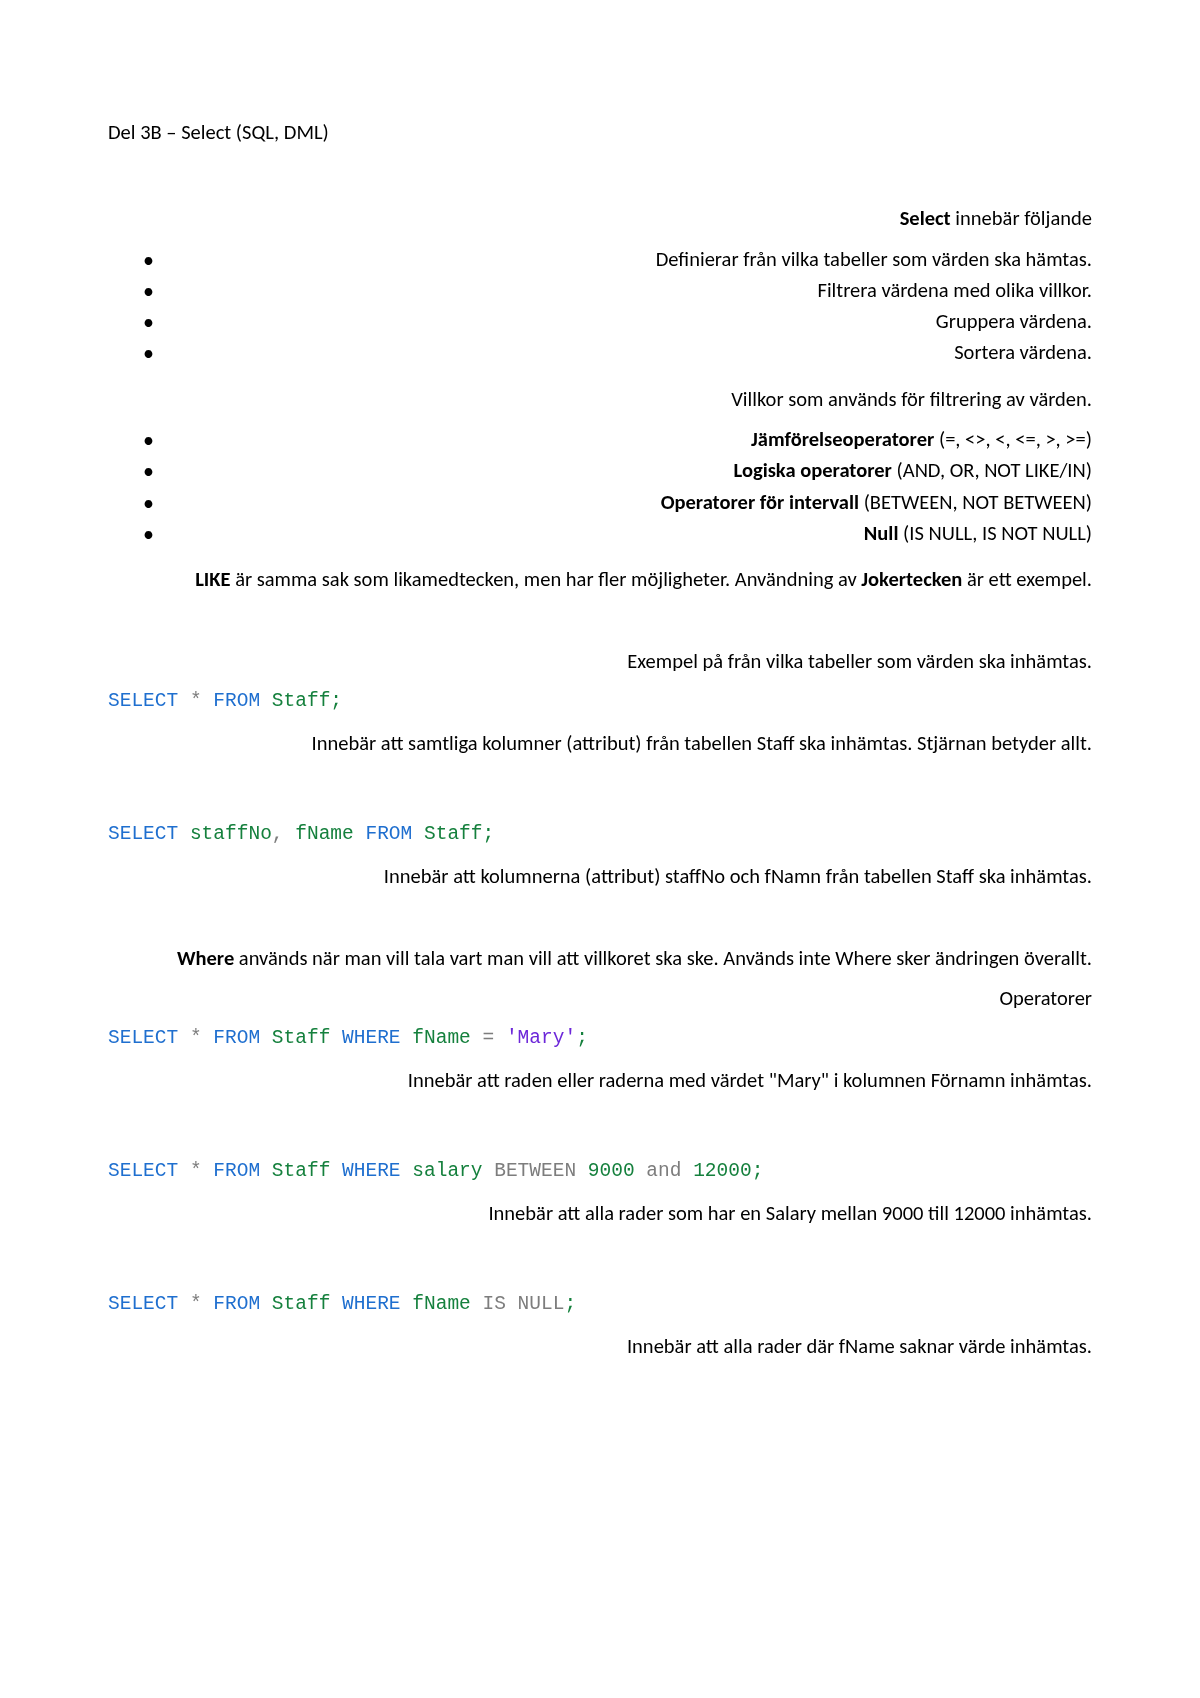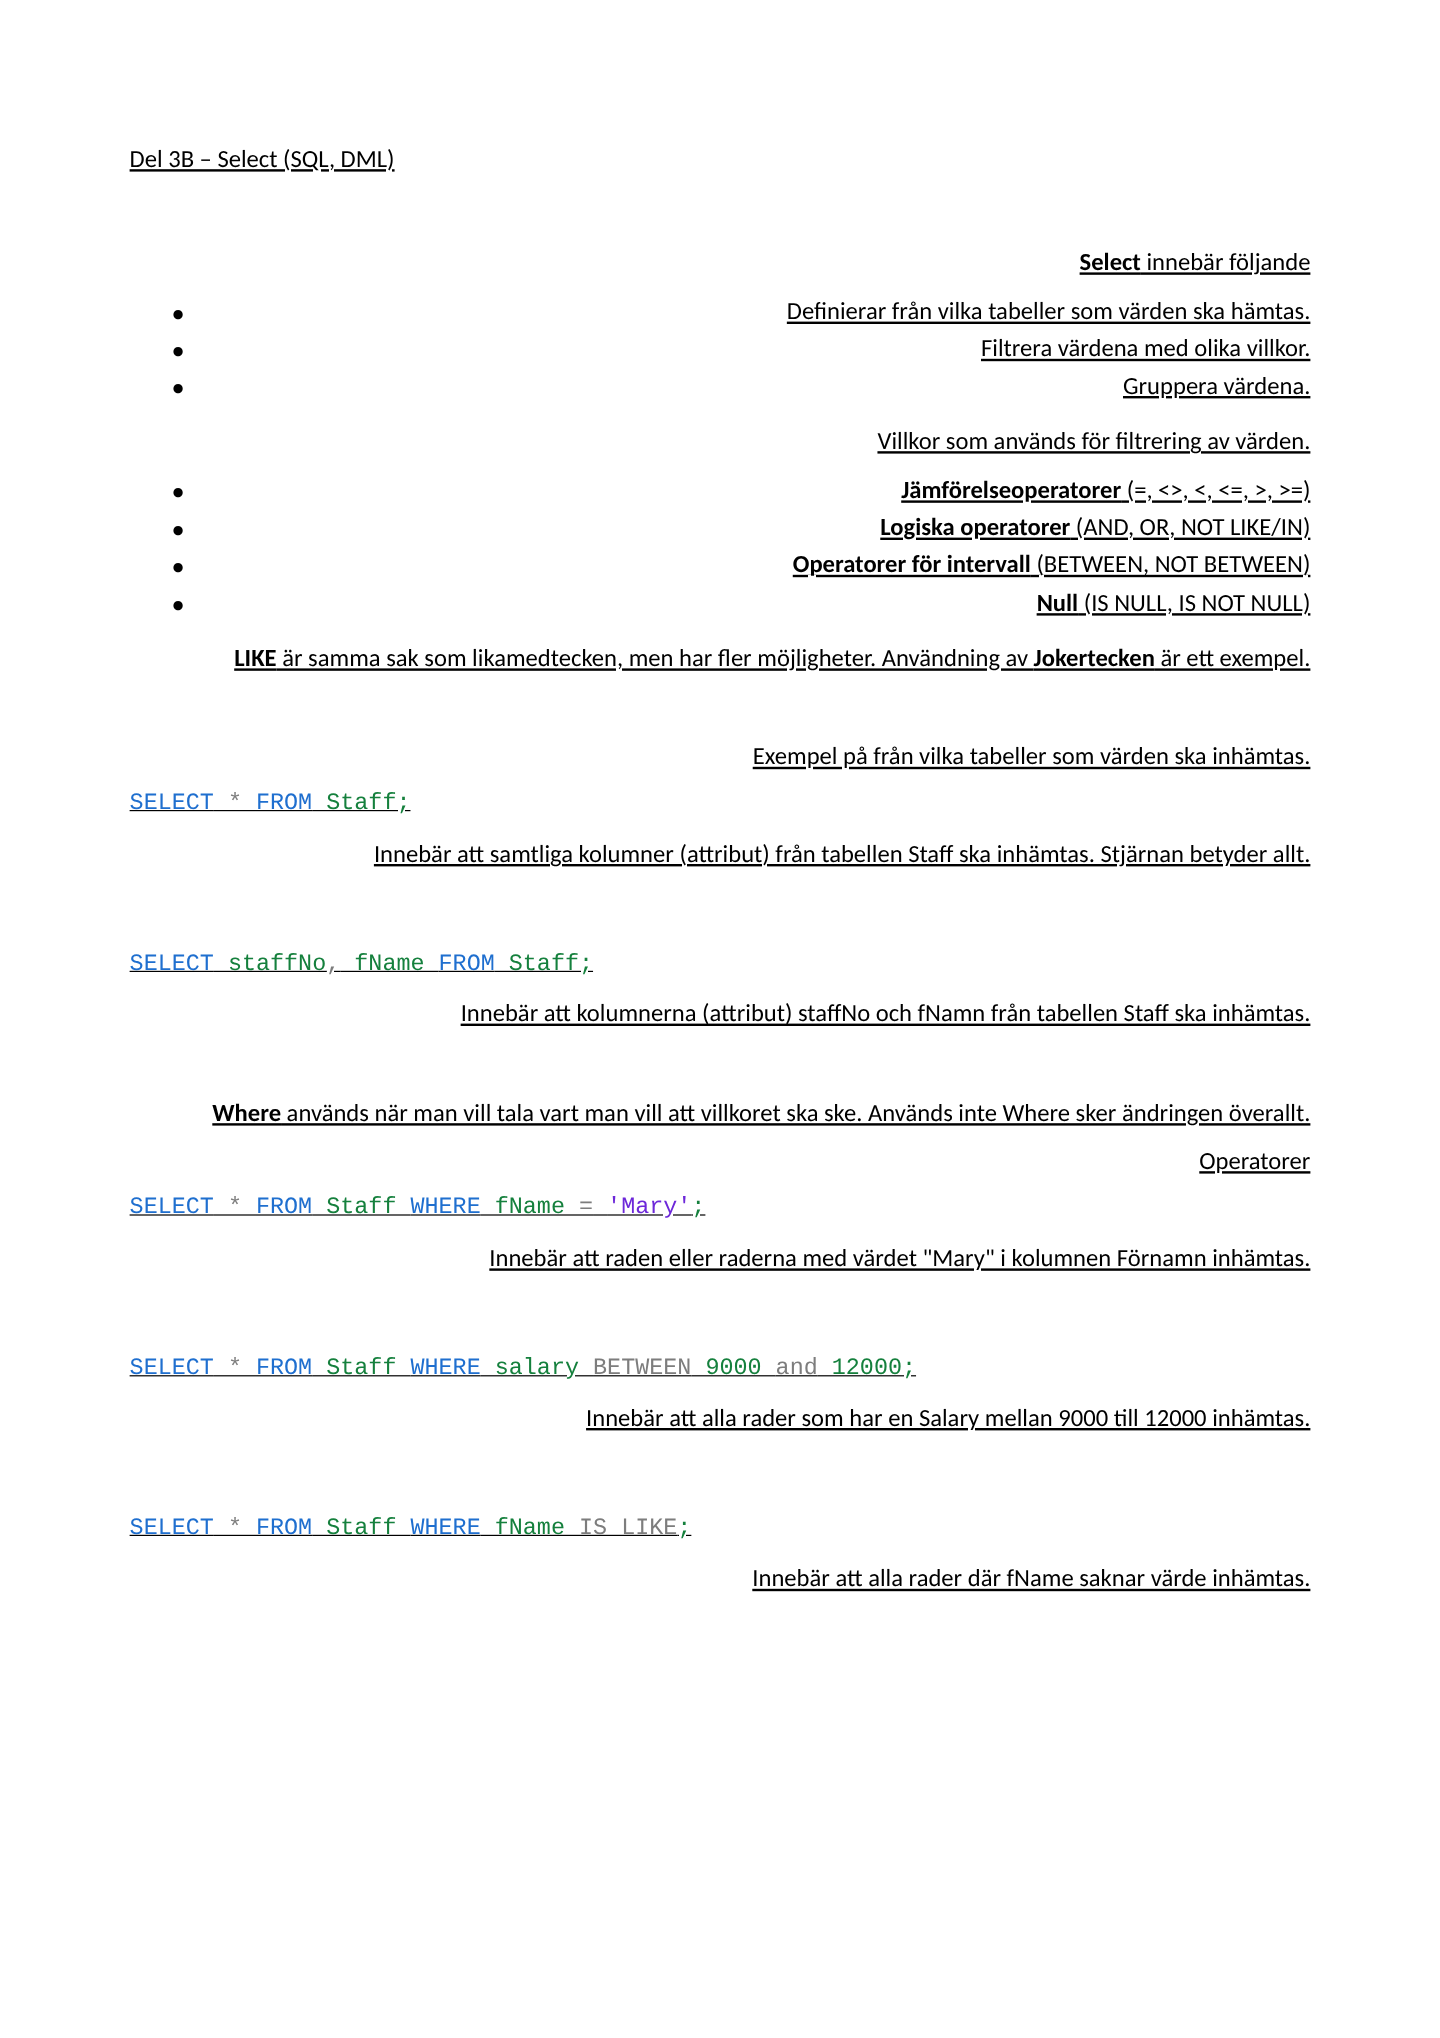--- a/index.html
+++ b/index.html
@@ -9,21 +9,20 @@
       font-family: Calibri, "Segoe UI", sans-serif;
       color: #000;
     }
     .page {
       width: 1200px;
       min-height: 1698px;
       padding: 118px 108px 72px 108px;
       box-sizing: border-box;
       font-size: 20.5px;
       line-height: 1.38;
-      text-decoration: underline;
     }
     .title {
       margin-bottom: 58px;
     }
     p {
       margin: 0 0 10px 0;
     }
     .para {
       margin-bottom: 12px;
       text-align: right;
@@ -72,20 +71,21 @@
   <p class="title">Del 3B – Select (SQL, DML)</p>
 
   <p class="para">
     <span class="bold">Select</span><span> innebär följande</span>
   </p>
 
   <ul>
     <li>Definierar från vilka tabeller som värden ska hämtas.</li>
     <li>Filtrera värdena med olika villkor.</li>
     <li>Gruppera värdena.</li>
+    <li>Sortera värdena.</li>
   </ul>
 
   <p class="para">Villkor som används för filtrering av värden.</p>
 
   <ul>
     <li><span class="bold">Jämförelseoperatorer</span><span> (=, &lt;&gt;, &lt;, &lt;=, &gt;, &gt;=)</span></li>
     <li><span class="bold">Logiska operatorer</span><span> (AND, OR, NOT LIKE/IN)</span></li>
     <li><span class="bold">Operatorer för intervall</span><span> (BETWEEN, NOT BETWEEN)</span></li>
     <li><span class="bold">Null</span><span> (IS NULL, IS NOT NULL)</span></li>
   </ul>
@@ -121,17 +121,17 @@
   <p class="para">Innebär att raden eller raderna med värdet "Mary" i kolumnen Förnamn inhämtas.</p>
 
   <div class="section-gap"></div>
 
   <div class="code"><span class="kw-blue">SELECT</span><span class="kw-gray"> * </span><span class="kw-blue">FROM</span><span class="kw-black"> Staff </span><span class="kw-blue">WHERE</span><span class="kw-black"> salary </span><span class="kw-gray">BETWEEN</span><span class="kw-black"> 9000 </span><span class="kw-gray">and</span><span class="kw-black"> 12000</span><span class="kw-black">;</span></div>
 
   <p class="para">Innebär att alla rader som har en Salary mellan 9000 till 12000 inhämtas.</p>
 
   <div class="section-gap"></div>
 
-  <div class="code"><span class="kw-blue">SELECT</span><span class="kw-gray"> * </span><span class="kw-blue">FROM</span><span class="kw-black"> Staff </span><span class="kw-blue">WHERE</span><span class="kw-black"> fName </span><span class="kw-gray">IS LIKE</span><span class="kw-black">;</span></div>
+  <div class="code"><span class="kw-blue">SELECT</span><span class="kw-gray"> * </span><span class="kw-blue">FROM</span><span class="kw-black"> Staff </span><span class="kw-blue">WHERE</span><span class="kw-black"> fName </span><span class="kw-gray">IS NULL</span><span class="kw-black">;</span></div>
 
   <p class="para">Innebär att alla rader där fName saknar värde inhämtas.</p>
 
 </div>
 
 </body></html>

